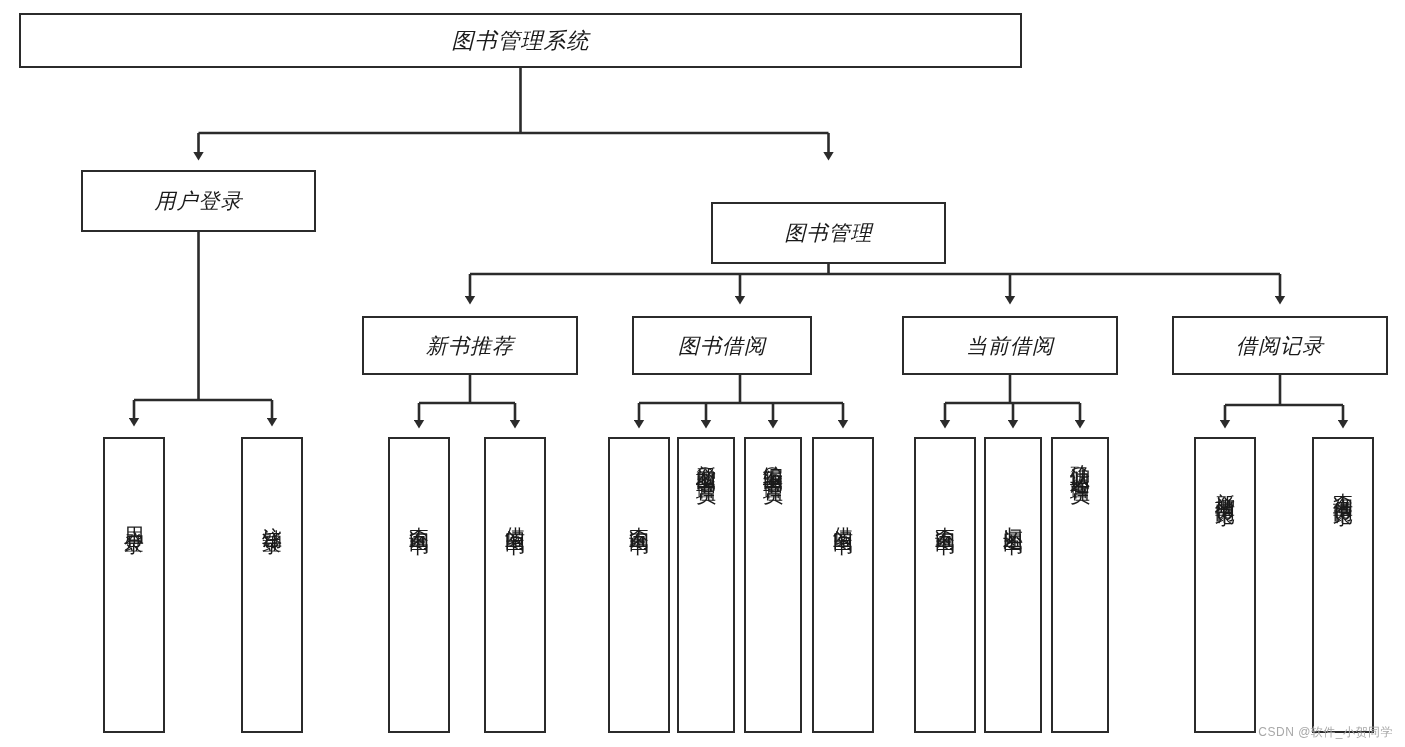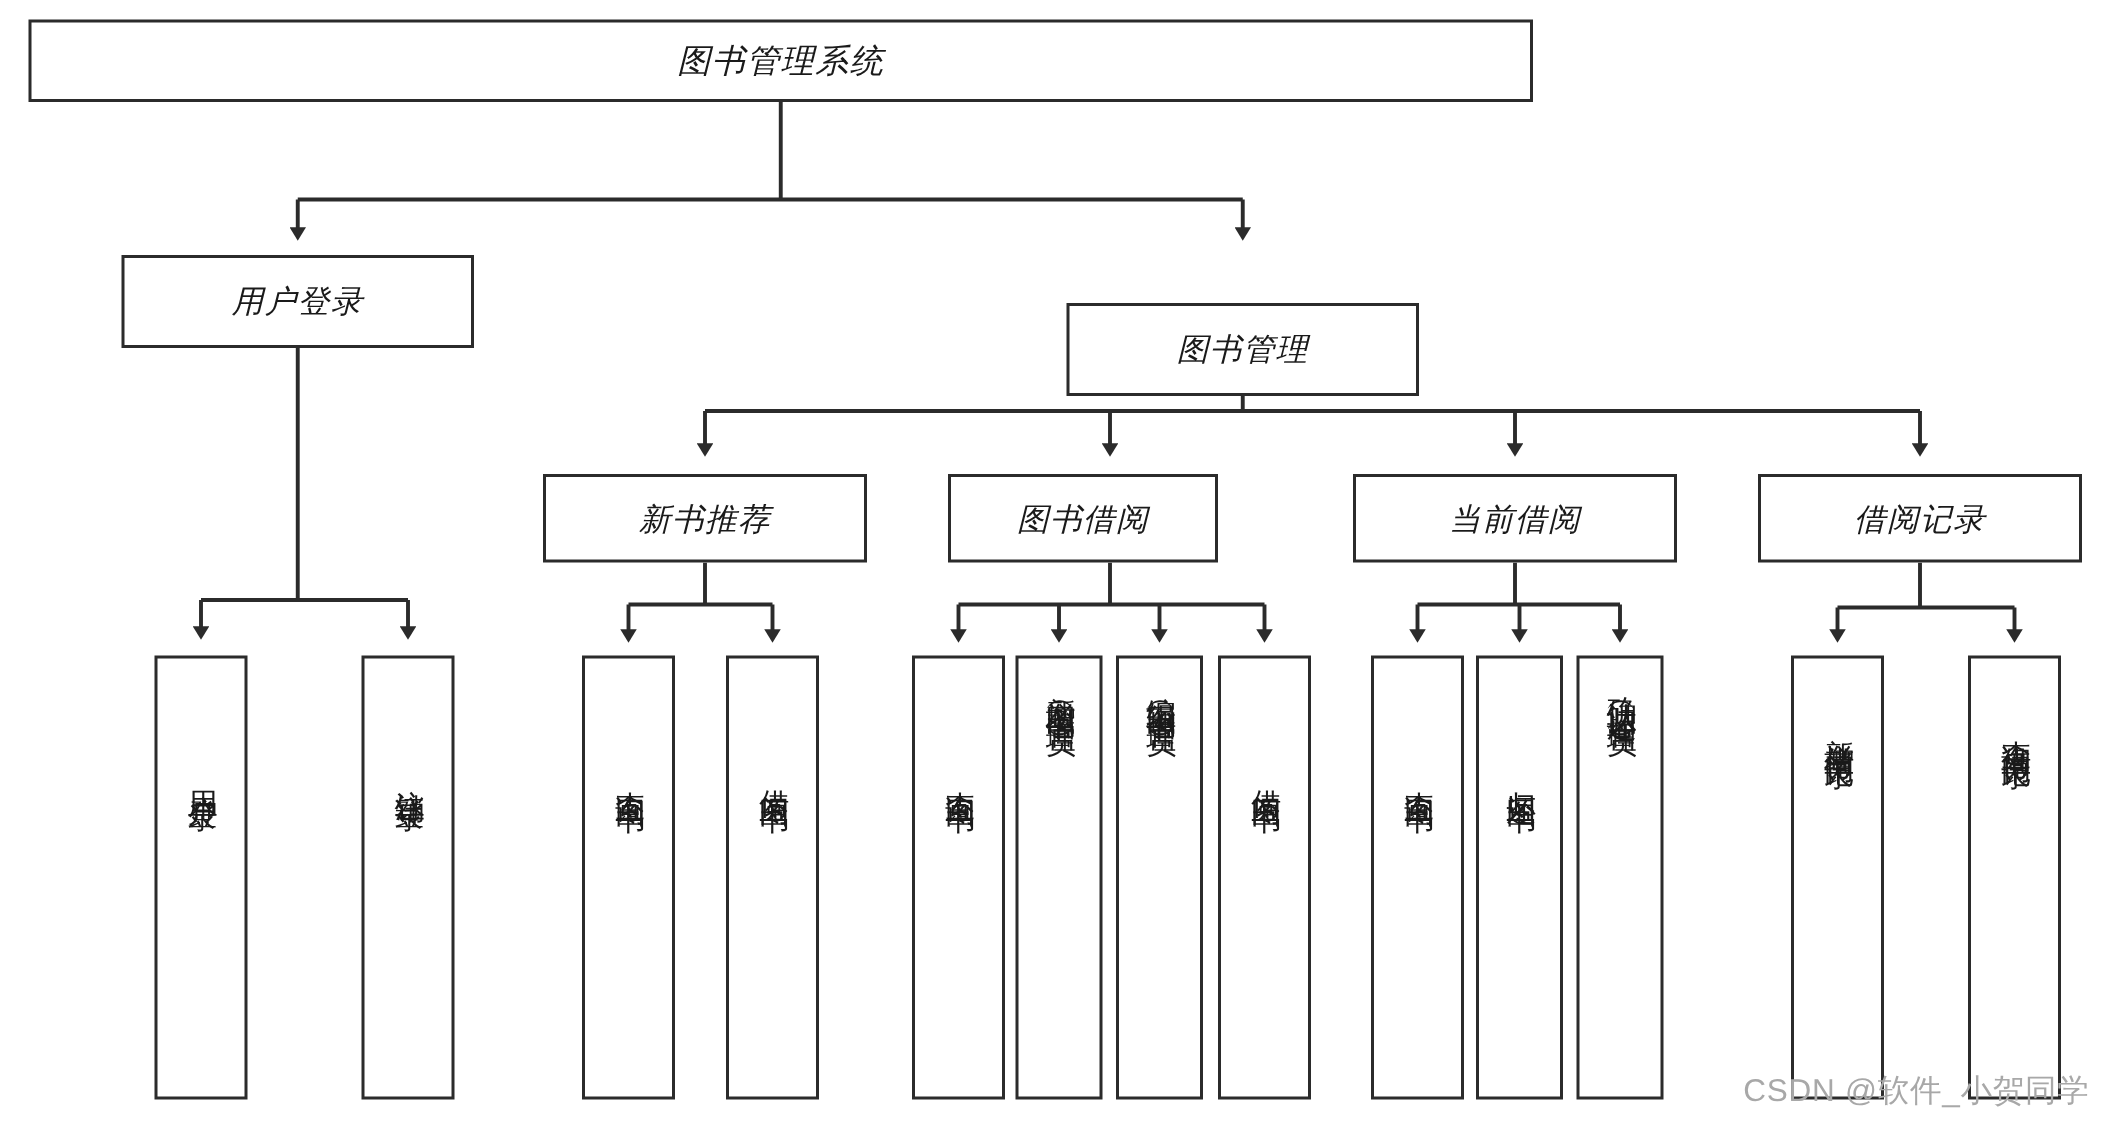--- a/index.html
+++ b/index.html
@@ -62,21 +62,21 @@
     display: block;
   }
   .htext {
     white-space: nowrap;
     display: block;
   }
   #watermark {
     position: absolute;
     right: 12px;
     bottom: 6px;
-    font-size: 21px;
+    font-size: 12px;
     color: #a8a8a8;
     white-space: nowrap;
     letter-spacing: 0.5px;
   }
 </style>
 </head>
 <body>
 
 <div id="canvas">
 

